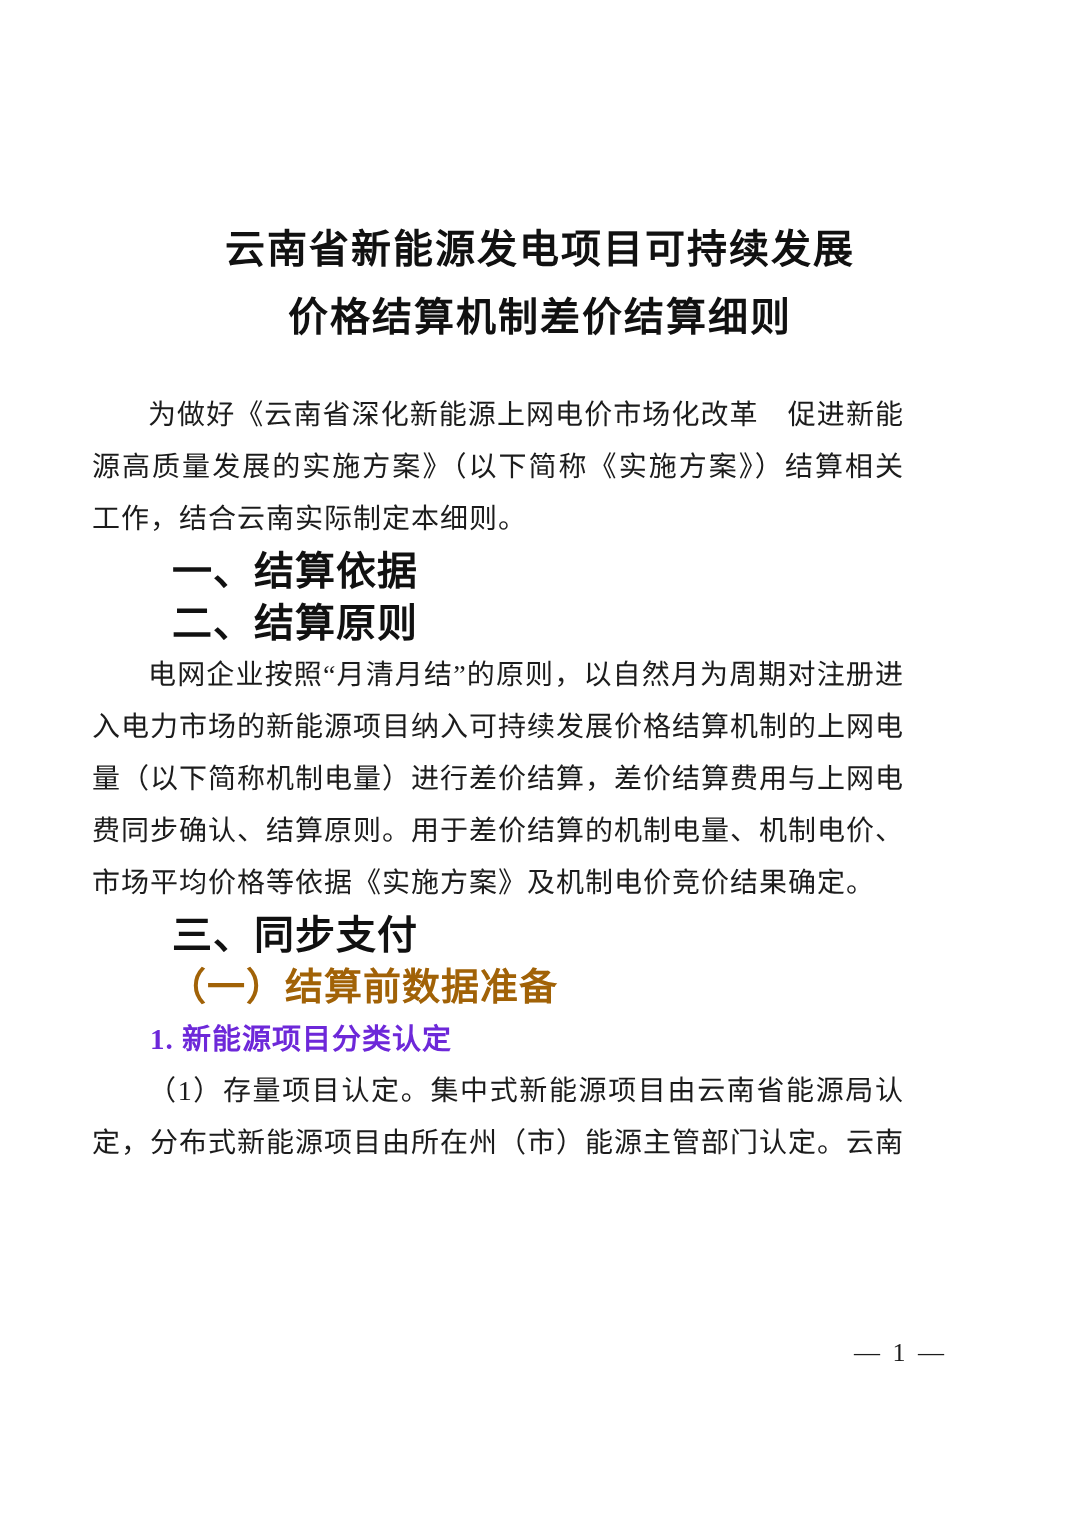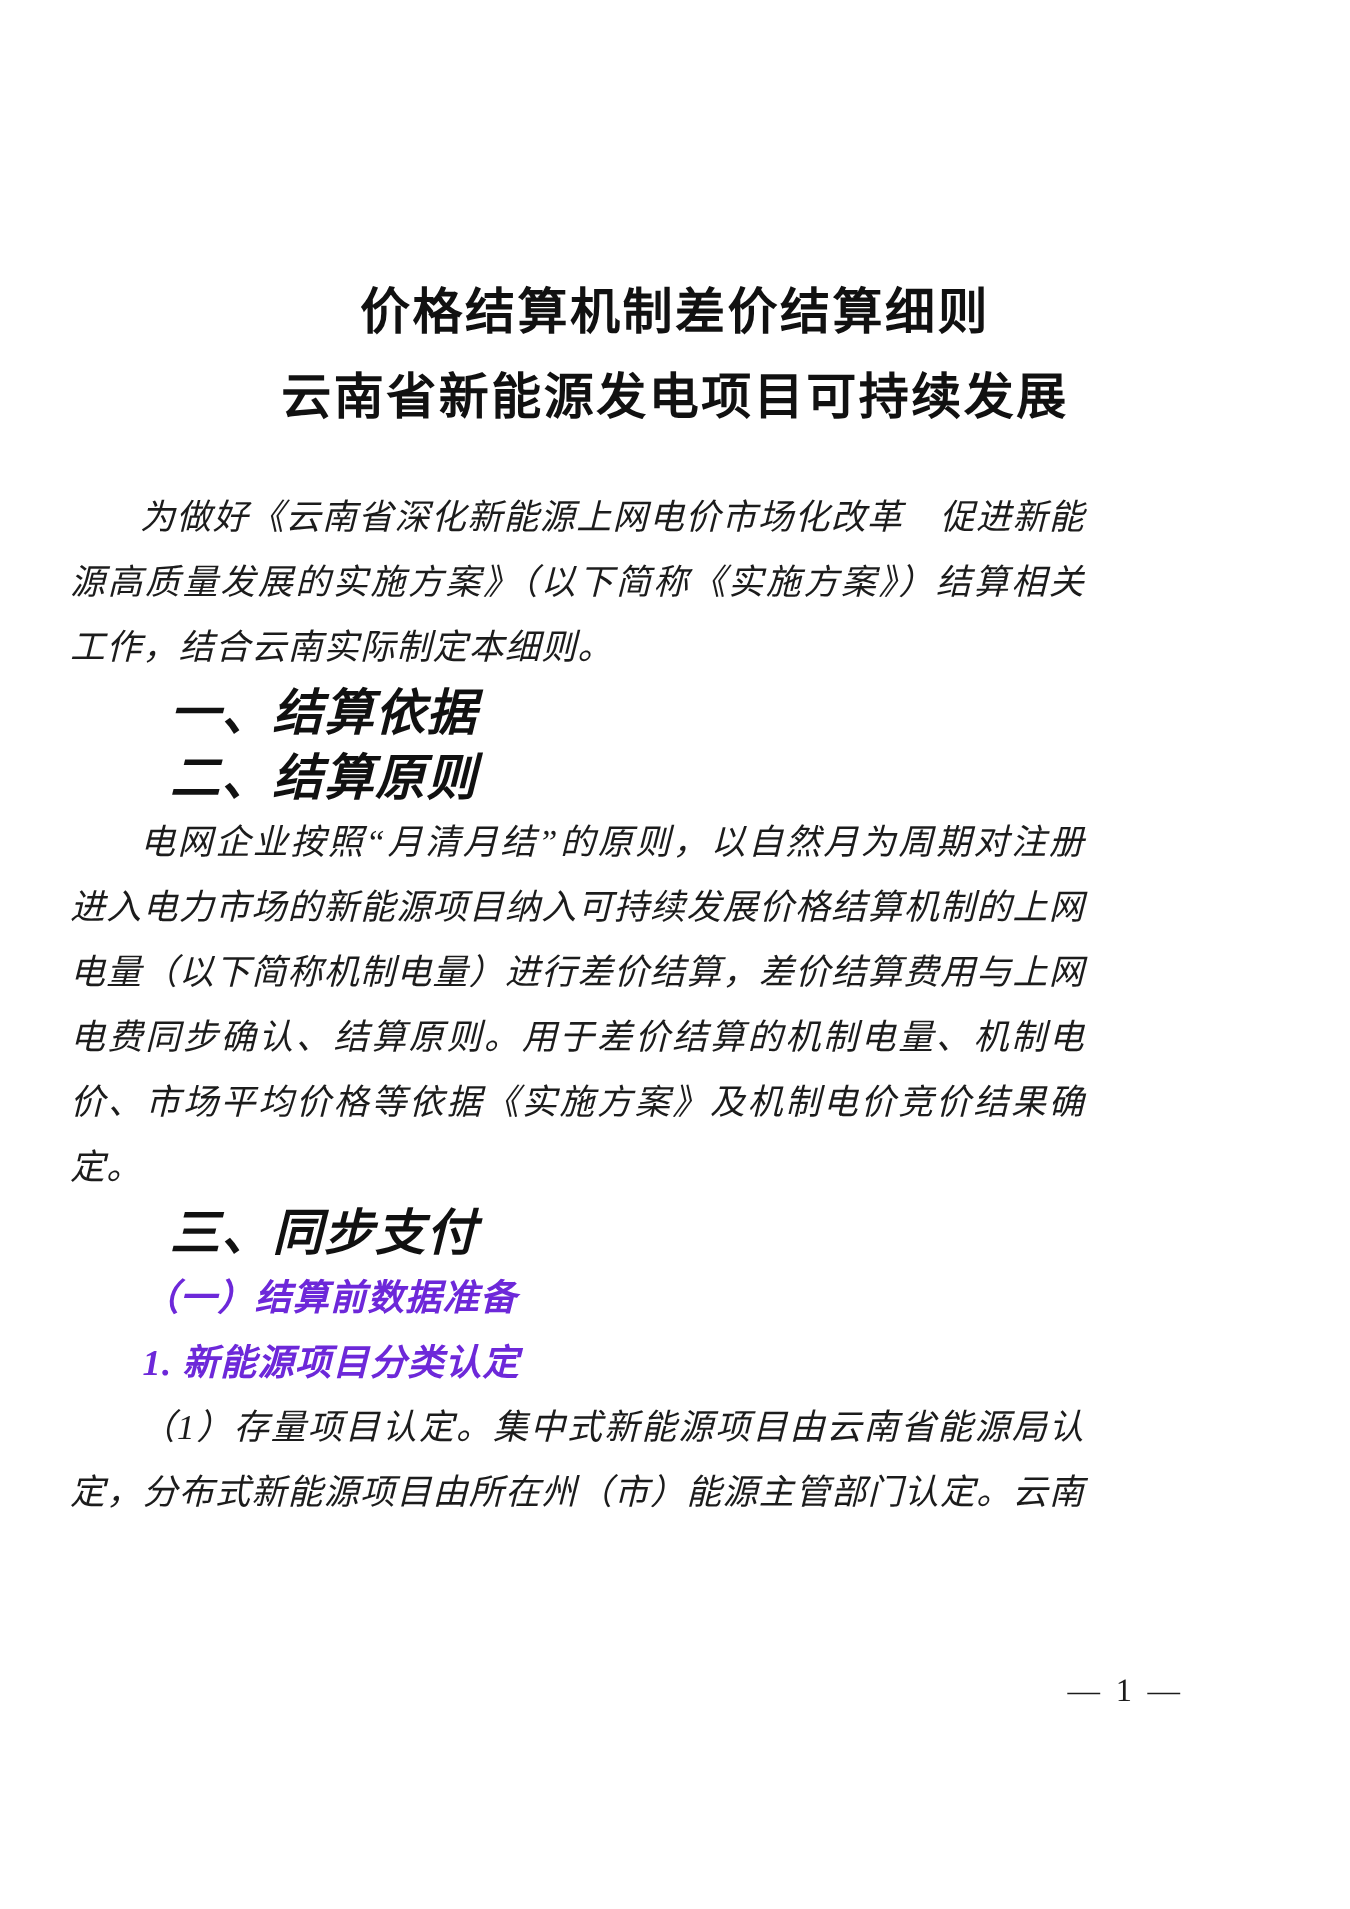--- a/index.html
+++ b/index.html
@@ -27,52 +27,51 @@
     font-weight: 700;
     font-size: 40px;
     line-height: 68px;
     letter-spacing: 2px;
     color: #111111;
   }
   .doc-title .tline {
     display: block;
   }
   .doc-content {
-    margin: 37px 128px 0 56px;
+    margin: 37px 128px 0 92px;
     width: 812px;
     font-size: 28px;
     line-height: 52px;
     letter-spacing: 1px;
     color: #1c1c1c;
-    font-style: italic;
   }
   .para {
     margin: 0;
     text-align: justify;
     text-indent: 2em;
   }
   .h-sans {
     margin: 0;
     font-family: "Liberation Sans", "DejaVu Sans", sans-serif;
     font-weight: 700;
     font-size: 40px;
     line-height: 52px;
     text-indent: 2em;
     letter-spacing: 1px;
     color: #111111;
   }
   .h-kai {
     margin: 0;
     font-family: "Liberation Serif", "DejaVu Serif", serif;
     font-weight: 700;
-    font-size: 29px;
+    font-size: 38px;
     line-height: 52px;
     text-indent: 2em;
     letter-spacing: 1px;
-    color: #6d28d9;
+    color: #a16207;
   }
   .h-num {
     margin: 0;
     font-family: "Liberation Serif", "DejaVu Serif", serif;
     font-weight: 700;
     font-size: 29px;
     line-height: 52px;
     text-indent: 2em;
     letter-spacing: 1px;
     color: #6d28d9;
@@ -87,22 +86,22 @@
     font-family: "Liberation Serif", "DejaVu Serif", serif;
     color: #1c1c1c;
   }
 </style>
 </head>
 <body>
 
 <div class="doc-page">
 
   <h1 class="doc-title">
+    <span class="tline">云南省新能源发电项目可持续发展</span>
     <span class="tline">价格结算机制差价结算细则</span>
-    <span class="tline">云南省新能源发电项目可持续发展</span>
   </h1>
 
   <div class="doc-content">
     <p class="para">为做好《云南省深化新能源上网电价市场化改革　促进新能源高质量发展的实施方案》（以下简称《实施方案》）结算相关工作，结合云南实际制定本细则。</p>
 
     <h2 class="h-sans">一、结算依据</h2>
 
     <h2 class="h-sans">二、结算原则</h2>
     <p class="para">电网企业按照“月清月结”的原则，以自然月为周期对注册进入电力市场的新能源项目纳入可持续发展价格结算机制的上网电量（以下简称机制电量）进行差价结算，差价结算费用与上网电费同步确认、结算原则。用于差价结算的机制电量、机制电价、市场平均价格等依据《实施方案》及机制电价竞价结果确定。</p>
 

